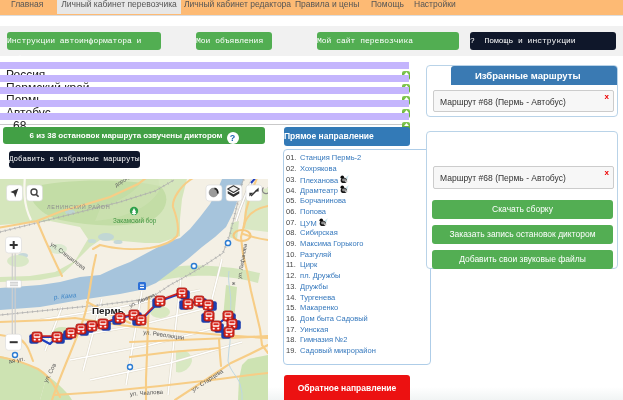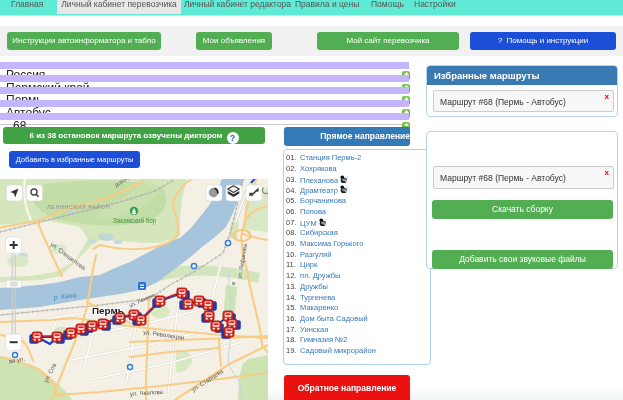--- a/index.html
+++ b/index.html
@@ -1,36 +1,36 @@
 <!DOCTYPE html>
 <html><head><meta charset="utf-8">
 <style>
 html,body{margin:0;padding:0;}
 body{width:623px;height:400px;position:relative;overflow:hidden;background:#fff;
 font-family:"Liberation Sans",sans-serif;-webkit-font-smoothing:antialiased;}
 .abs{position:absolute;}
 
-#nav{left:0;top:0;width:623px;height:15px;border-bottom:1px solid #ddd;background:#5eead4;}
+#nav{left:0;top:0;width:623px;height:15px;border-bottom:1px solid #ddd;background:#fdba74;}
 .tab{position:absolute;top:-5px;height:19px;font-size:8.5px;color:#555;line-height:19px;}
 #tabactive{left:57px;width:124px;background:#e7e7e7;border-radius:0 0 0 0;text-align:center;}
 
 #strip{left:0;top:26px;width:623px;height:30px;background:#f1f1f1;}
-.btn{position:absolute;border-radius:3px;color:#fff;font-size:8px;text-align:center;}
+.btn{position:absolute;border-radius:3px;color:#fff;font-size:8px;font-family:Liberation Mono, monospace;}
 .green{background:#52ae52;}
-.blue{background:#1d4ed8;}
+.blue{background:#0f172a;}
 
 .sel{position:absolute;left:0;width:409px;height:12px;background:#fff;border-top:7px solid #c4b5fd;font-size:12px;color:#222;line-height:12px;padding-left:6px;box-sizing:border-box;}
 .spin{position:absolute;left:401.5px;top:1.5px;width:8.5px;height:9.5px;border-radius:2px;background:linear-gradient(#84ca53,#53a327);}
 .spin svg{display:block;}
 
 #infobar{left:3px;top:127px;width:262px;height:17px;background:#42a045;border-radius:3px;color:#fff;font-weight:bold;font-size:8px;text-align:center;line-height:17px;}
 #qm{display:inline-block;width:12px;height:12px;border-radius:50%;background:#fff;color:#1d66ad;font-size:9px;line-height:12px;vertical-align:-3px;margin-left:4px;font-weight:bold;}
 #addfav{left:9px;top:151px;width:131px;height:17px;line-height:17px;}
 
-#dirhead{left:284px;top:127px;width:126px;height:19px;background:#337ab7;border-radius:3px;color:#fff;font-weight:bold;font-size:8.5px;text-align:right;line-height:19px;}
+#dirhead{left:284px;top:127px;width:126px;height:19px;background:#337ab7;border-radius:3px;color:#fff;font-weight:bold;font-size:8.5px;text-align:left;line-height:19px;}
 #stoplist{left:283px;top:149px;width:148px;height:216px;border:1px solid #aecde8;border-radius:4px;background:#fff;box-sizing:border-box;font-size:7.5px;}
 #stoplist .row{position:absolute;left:2px;white-space:nowrap;}
 #stoplist .num{color:#444;display:inline-block;width:12px;}
 #stoplist a{color:#3578bd;text-decoration:none;}
 #revhead{left:284px;top:375px;width:126px;height:25px;background:#ec1111;border-radius:3px 3px 0 0;color:#fff;font-weight:bold;font-size:8.5px;text-align:center;line-height:27px;}
 
 .panel{position:absolute;left:426px;width:192px;border:1px solid #b9d3e8;border-radius:4px;background:#fff;box-sizing:border-box;}
 .phead{background:#3a7ab3;border-radius:3px 3px 0 0;color:#fff;font-weight:bold;}
 .gbox{position:absolute;left:6px;width:181px;background:#f7f7f7;border:1px solid #ccc;border-radius:2px;font-size:8.5px;color:#333;box-sizing:border-box;}
 .gbox .x{position:absolute;right:4px;top:1px;color:#e00;font-weight:bold;font-size:8px;line-height:9px;}
@@ -122,26 +122,27 @@
     <div class="row" style="top:142.6px"><span class="num">14.</span> <a href="#">Тургенева</a></div>
     <div class="row" style="top:153.3px"><span class="num">15.</span> <a href="#">Макаренко</a></div>
     <div class="row" style="top:164.0px"><span class="num">16.</span> <a href="#">Дом быта Садовый</a></div>
     <div class="row" style="top:174.7px"><span class="num">17.</span> <a href="#">Уинская</a></div>
     <div class="row" style="top:185.4px"><span class="num">18.</span> <a href="#">Гимназия №2</a></div>
     <div class="row" style="top:196.2px"><span class="num">19.</span> <a href="#">Садовый микрорайон</a></div>
   </div>
 <div id="revhead" class="abs">Обратное направление</div>
 
 <div class="panel" style="top:65px;height:52px;">
-  <div class="phead" style="height:19px;font-size:9.5px;line-height:19px;padding-left:7px;">Избранные маршруты</div>
+  <div class="phead" style="height:19px;font-size:9.5px;line-height:19px;padding-left:24px;margin-left:24px;">Избранные маршруты</div>
   <div class="gbox" style="top:24px;height:22px;line-height:22px;padding-left:6px;">Маршрут #68 (Пермь - Автобус)<span class="x">x</span></div>
 </div>
 <div class="panel" style="top:131px;height:138px;">
   <div class="gbox" style="top:34px;height:23px;line-height:23px;padding-left:6px;">Маршрут #68 (Пермь - Автобус)<span class="x">x</span></div>
   <div class="pbtn" style="top:68px;">Скачать сборку</div>
+  <div class="pbtn" style="top:93px;">Заказать запись остановок диктором</div>
   <div class="pbtn" style="top:118px;">Добавить свои звуковые файлы</div>
 </div>
 
 <div class="abs" id="mapwrap" style="left:0;top:179px;width:268px;height:221px;">
 <svg width="268" height="221" viewBox="0 0 268 221">
 <rect x="0" y="0" width="268" height="221" fill="#f4f0e5"></rect>
 
 <polygon points="0,0 187,0 182,20 180,40 180,57 160,64 145,64 122,62 100,61 90,68 80,78 70,88 60,97 40,101 20,102 0,103" fill="#d5e6bc"></polygon>
 <polygon points="0,46 50,42 80,48 88,60 75,82 55,93 30,97 0,98" fill="#f4f0e5"></polygon>
 <ellipse cx="23" cy="76.5" rx="5" ry="2.5" fill="#bdd3d8" opacity="0.85"></ellipse>

